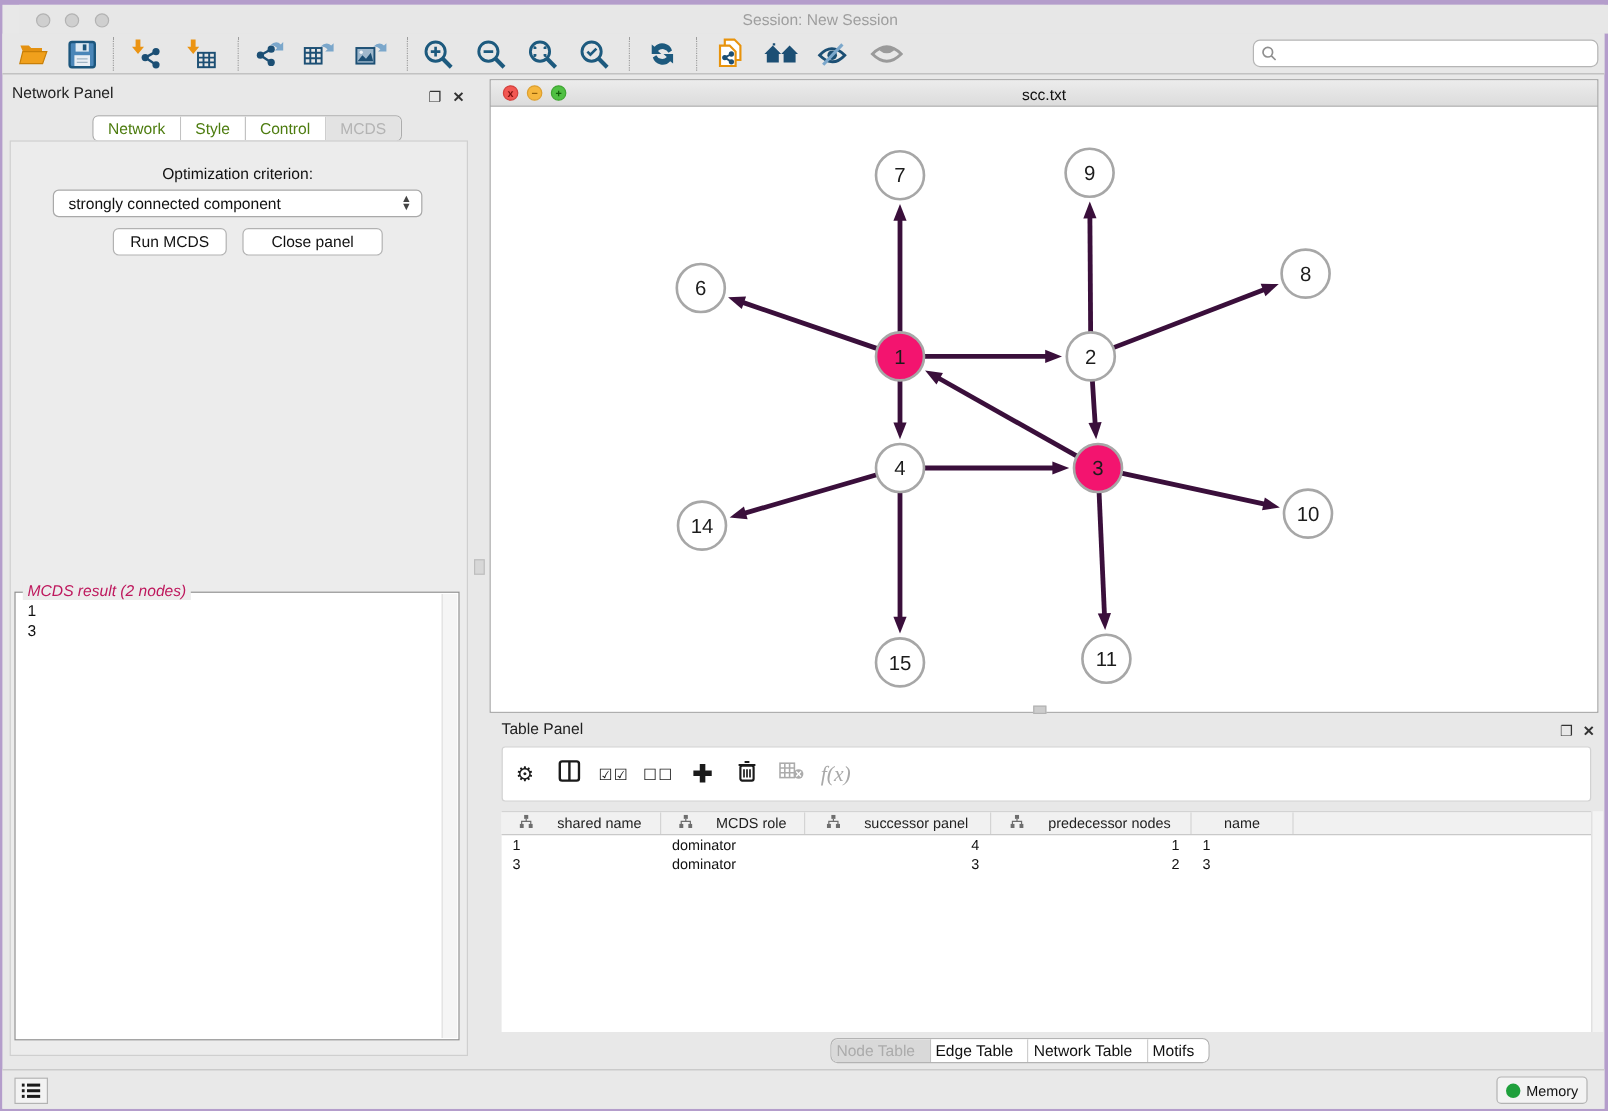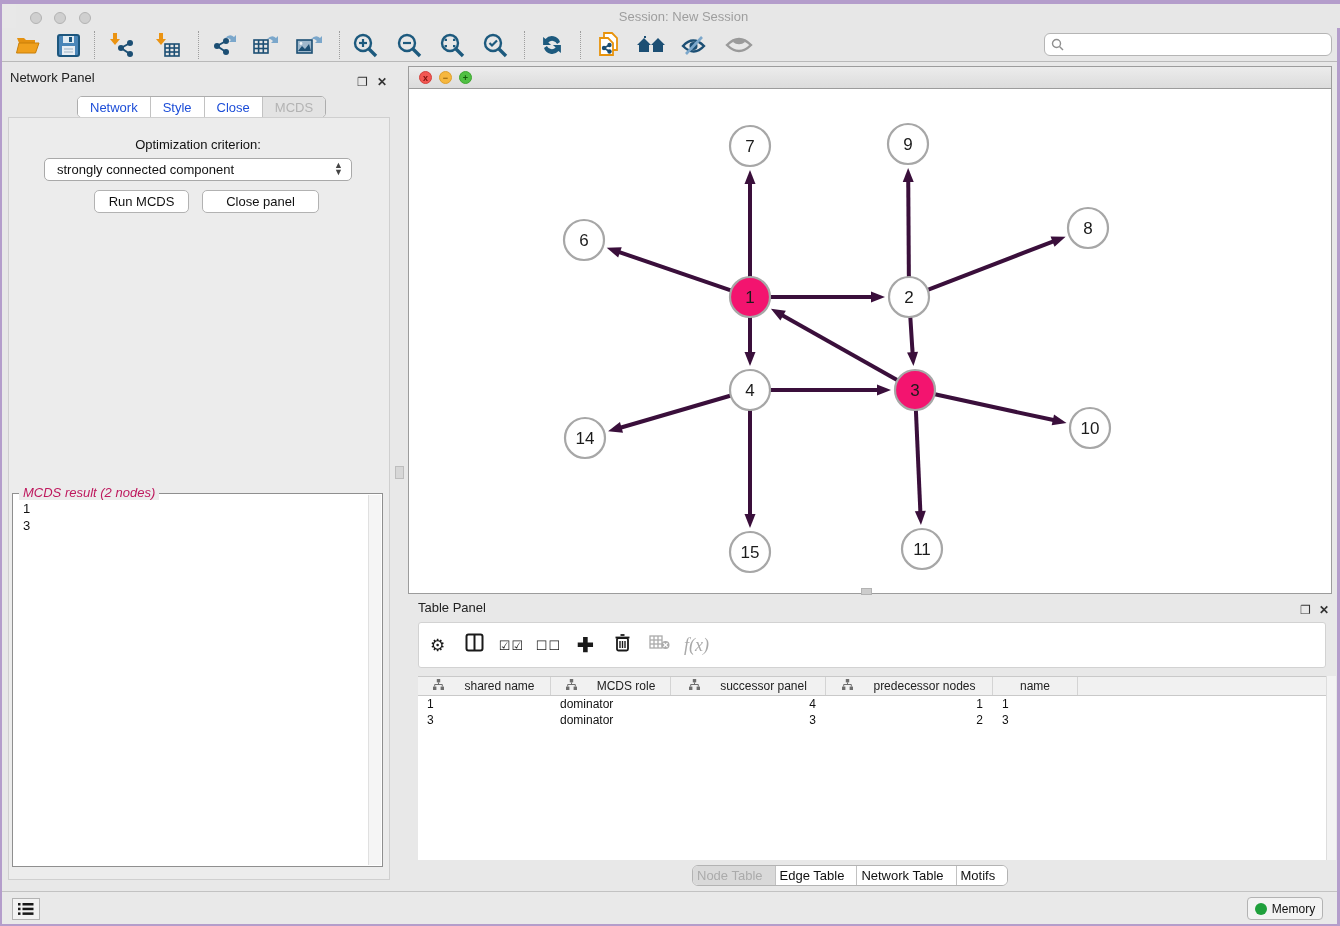--- a/index.html
+++ b/index.html
@@ -18,21 +18,21 @@
   .toolbar { left:2px; top:28px; width:1335px; height:34px; background:#e7e7e7; border-bottom:1px solid #b9b9b9; }
   .tb-btn { position:absolute; top:2px; width:36px; height:30px; display:flex; align-items:center; justify-content:center; cursor:pointer; }
   .tb-sep { position:absolute; top:3px; height:28px; border-left:1px dotted #9e9e9e; }
   .search-wrap { position:absolute; left:1042px; top:5px; width:288px; height:23px; background:#fff; border:1px solid #b5b5b5; border-radius:6px; display:flex; align-items:center; padding-left:6px; }
   .search-wrap input { border:none; outline:none; flex:1; font-size:12px; background:transparent; margin-left:4px; height:18px; }
 
   
   .cp-header-title { left:10px; top:70px; font-size:13px; color:#222; }
   .panel-winbtn { font-size:12px; color:#333; cursor:pointer; line-height:14px; }
   .cp-tabs { left:77px; top:96px; height:22px; display:flex; border:1px solid #adadad; border-radius:5px; overflow:hidden; background:#fff; }
-  .cp-tab { font-size:13px; color:#1d4ed8; padding:3px 12px 0 12px; border-right:1px solid #c2c2c2; background:#fff; cursor:pointer; }
+  .cp-tab { font-size:13px; color:#4d7c0f; padding:3px 12px 0 12px; border-right:1px solid #c2c2c2; background:#fff; cursor:pointer; }
   .cp-tab:last-child { border-right:none; }
   .cp-tab.selected { background:#e3e3e3; color:#b3b3b3; }
   .cp-body { left:8px; top:117px; width:382px; height:763px; background:#ececec; border:1px solid #cfcfcf; }
   .opt-label { left:0; width:396px; top:137px; text-align:center; font-size:13px; color:#111; }
   .criterion { left:44px; top:158px; width:308px; height:23px; background:#fff; border:1px solid #a9a9a9; border-radius:5px; font-size:13px; color:#111; display:flex; align-items:center; padding-left:12px; cursor:pointer; }
   .stepper { position:absolute; right:8px; top:3px; display:flex; flex-direction:column; align-items:center; line-height:7px; }
   .stepper span { font-size:9px; color:#444; }
   .cp-btn { position:absolute; top:190px; height:23px; background:#fff; border:1px solid #b2b2b2; border-radius:5px; font-size:13px; color:#111; text-align:center; line-height:21px; cursor:pointer; }
   .result-box { left:12px; top:493px; width:371px; height:374px; background:#fff; border:1px solid #8f8f8f; }
   .result-legend { position:absolute; top:-9px; left:6px; background:#ececec; padding:0 4px; font-size:13px; color:#be185d;font-style:italic; }
@@ -237,21 +237,21 @@
   </div>
 </div>
 
 <div class="abs cp-header-title">Network Panel</div>
 <div class="abs" style="left:357px; top:72px;"><span class="panel-winbtn">❐</span></div>
 <div class="abs" style="left:377px; top:72px;"><span class="panel-winbtn" style="font-weight:bold">✕</span></div>
 
 <div class="abs cp-tabs">
   <div class="cp-tab">Network</div>
   <div class="cp-tab">Style</div>
-  <div class="cp-tab">Close</div>
+  <div class="cp-tab">Control</div>
   <div class="cp-tab selected">MCDS</div>
 </div>
 
 <div class="abs cp-body"></div>
 <div class="abs opt-label">Optimization criterion:</div>
 <div class="abs criterion">
   <span>strongly connected component</span>
   <span class="stepper">
       <span>▲</span>
       <span>▼</span>
@@ -268,20 +268,21 @@
     </div>
   <div class="result-scroll"></div>
 </div>
 <div class="abs splitter-handle"></div>
 
 <div class="abs net-window">
   <div class="net-titlebar">
     <span class="mac-dot mac-red">x</span>
     <span class="mac-dot mac-yellow">−</span>
     <span class="mac-dot mac-green">+</span>
+    <div class="net-title">scc.txt</div>
   </div>
   <div class="net-canvas">
     <svg id="graph-svg" width="922" height="504">
         <line x1="341" y1="190" x2="341" y2="92" stroke="#3a0f3b" stroke-width="4"></line>
         <polygon points="341,81 346.5,95 335.5,95" fill="#3a0f3b"></polygon>
         <line x1="323.9756716656856" y1="202.1542968972535" x2="208.10286065005576" y2="162.3666449220071" stroke="#3a0f3b" stroke-width="4"></line>
         <polygon points="197.6991044457525,158.79427080366202 212.72643576494735,158.13905067031322 209.1540616466023,168.54280687461647" fill="#3a0f3b"></polygon>
         <line x1="359" y1="208" x2="465" y2="208" stroke="#3a0f3b" stroke-width="4"></line>
         <polygon points="476,208 462,213.5 462,202.5" fill="#3a0f3b"></polygon>
         <line x1="341" y1="226" x2="341" y2="266" stroke="#3a0f3b" stroke-width="4"></line>

